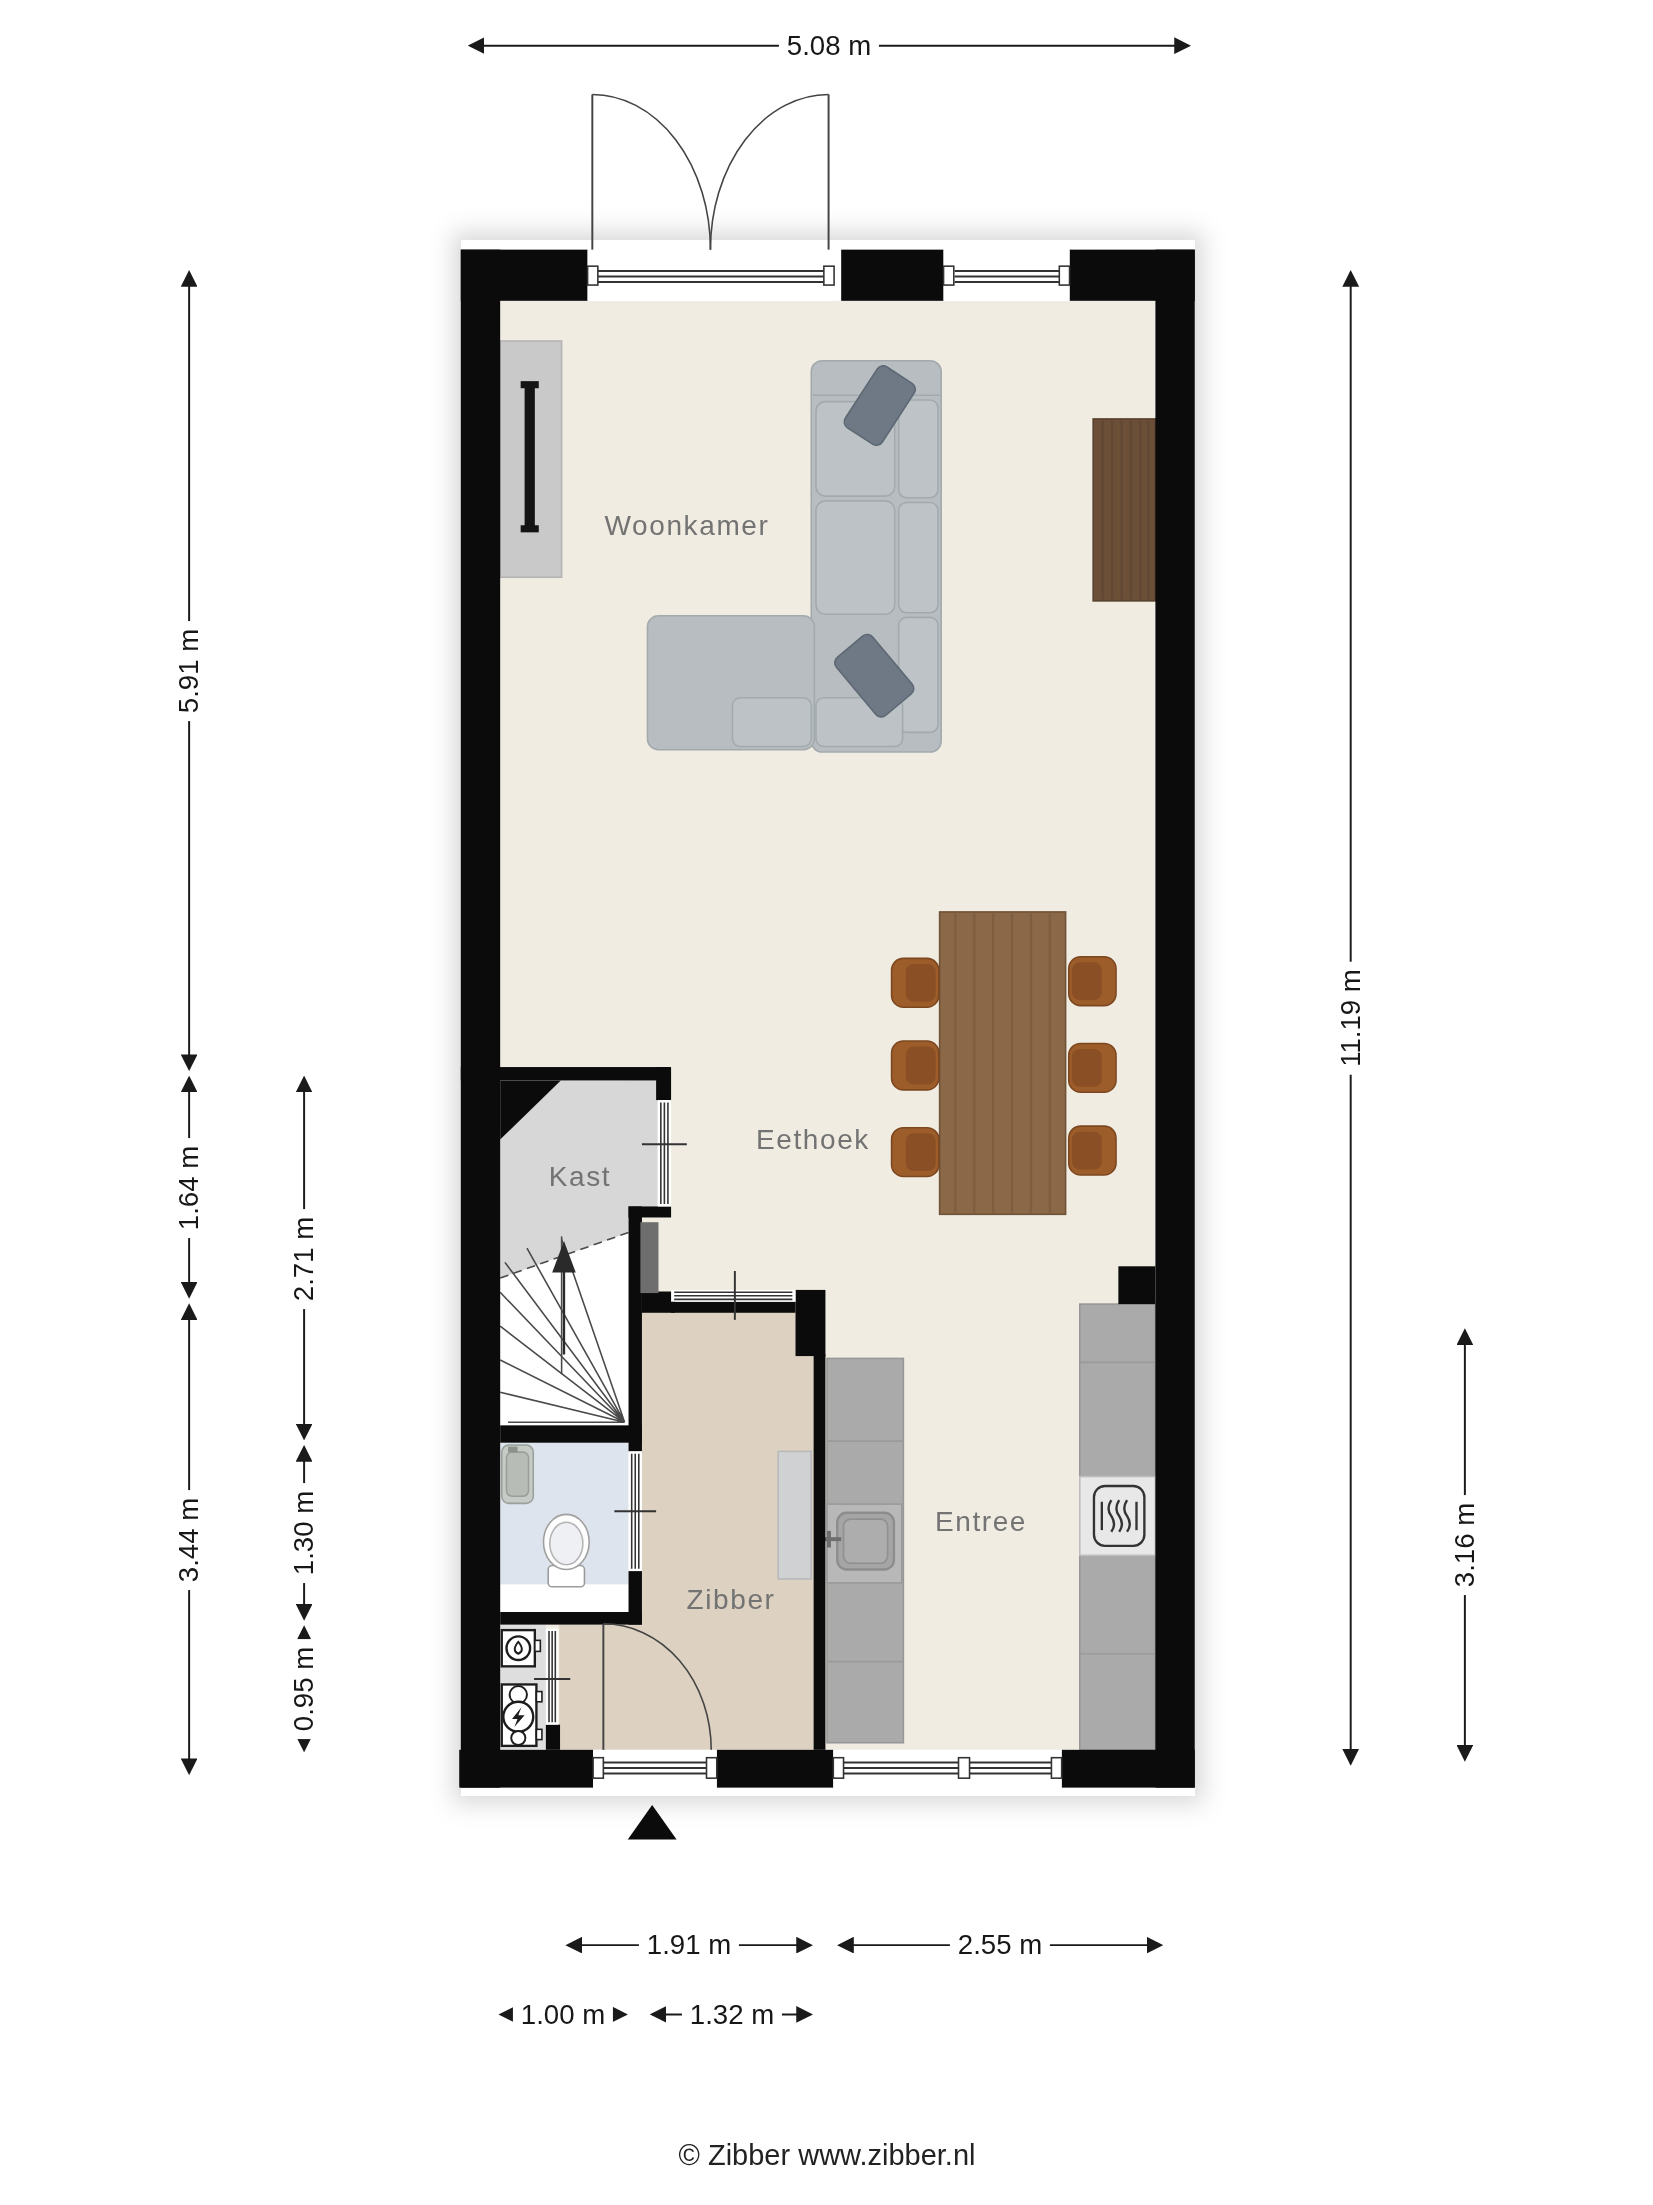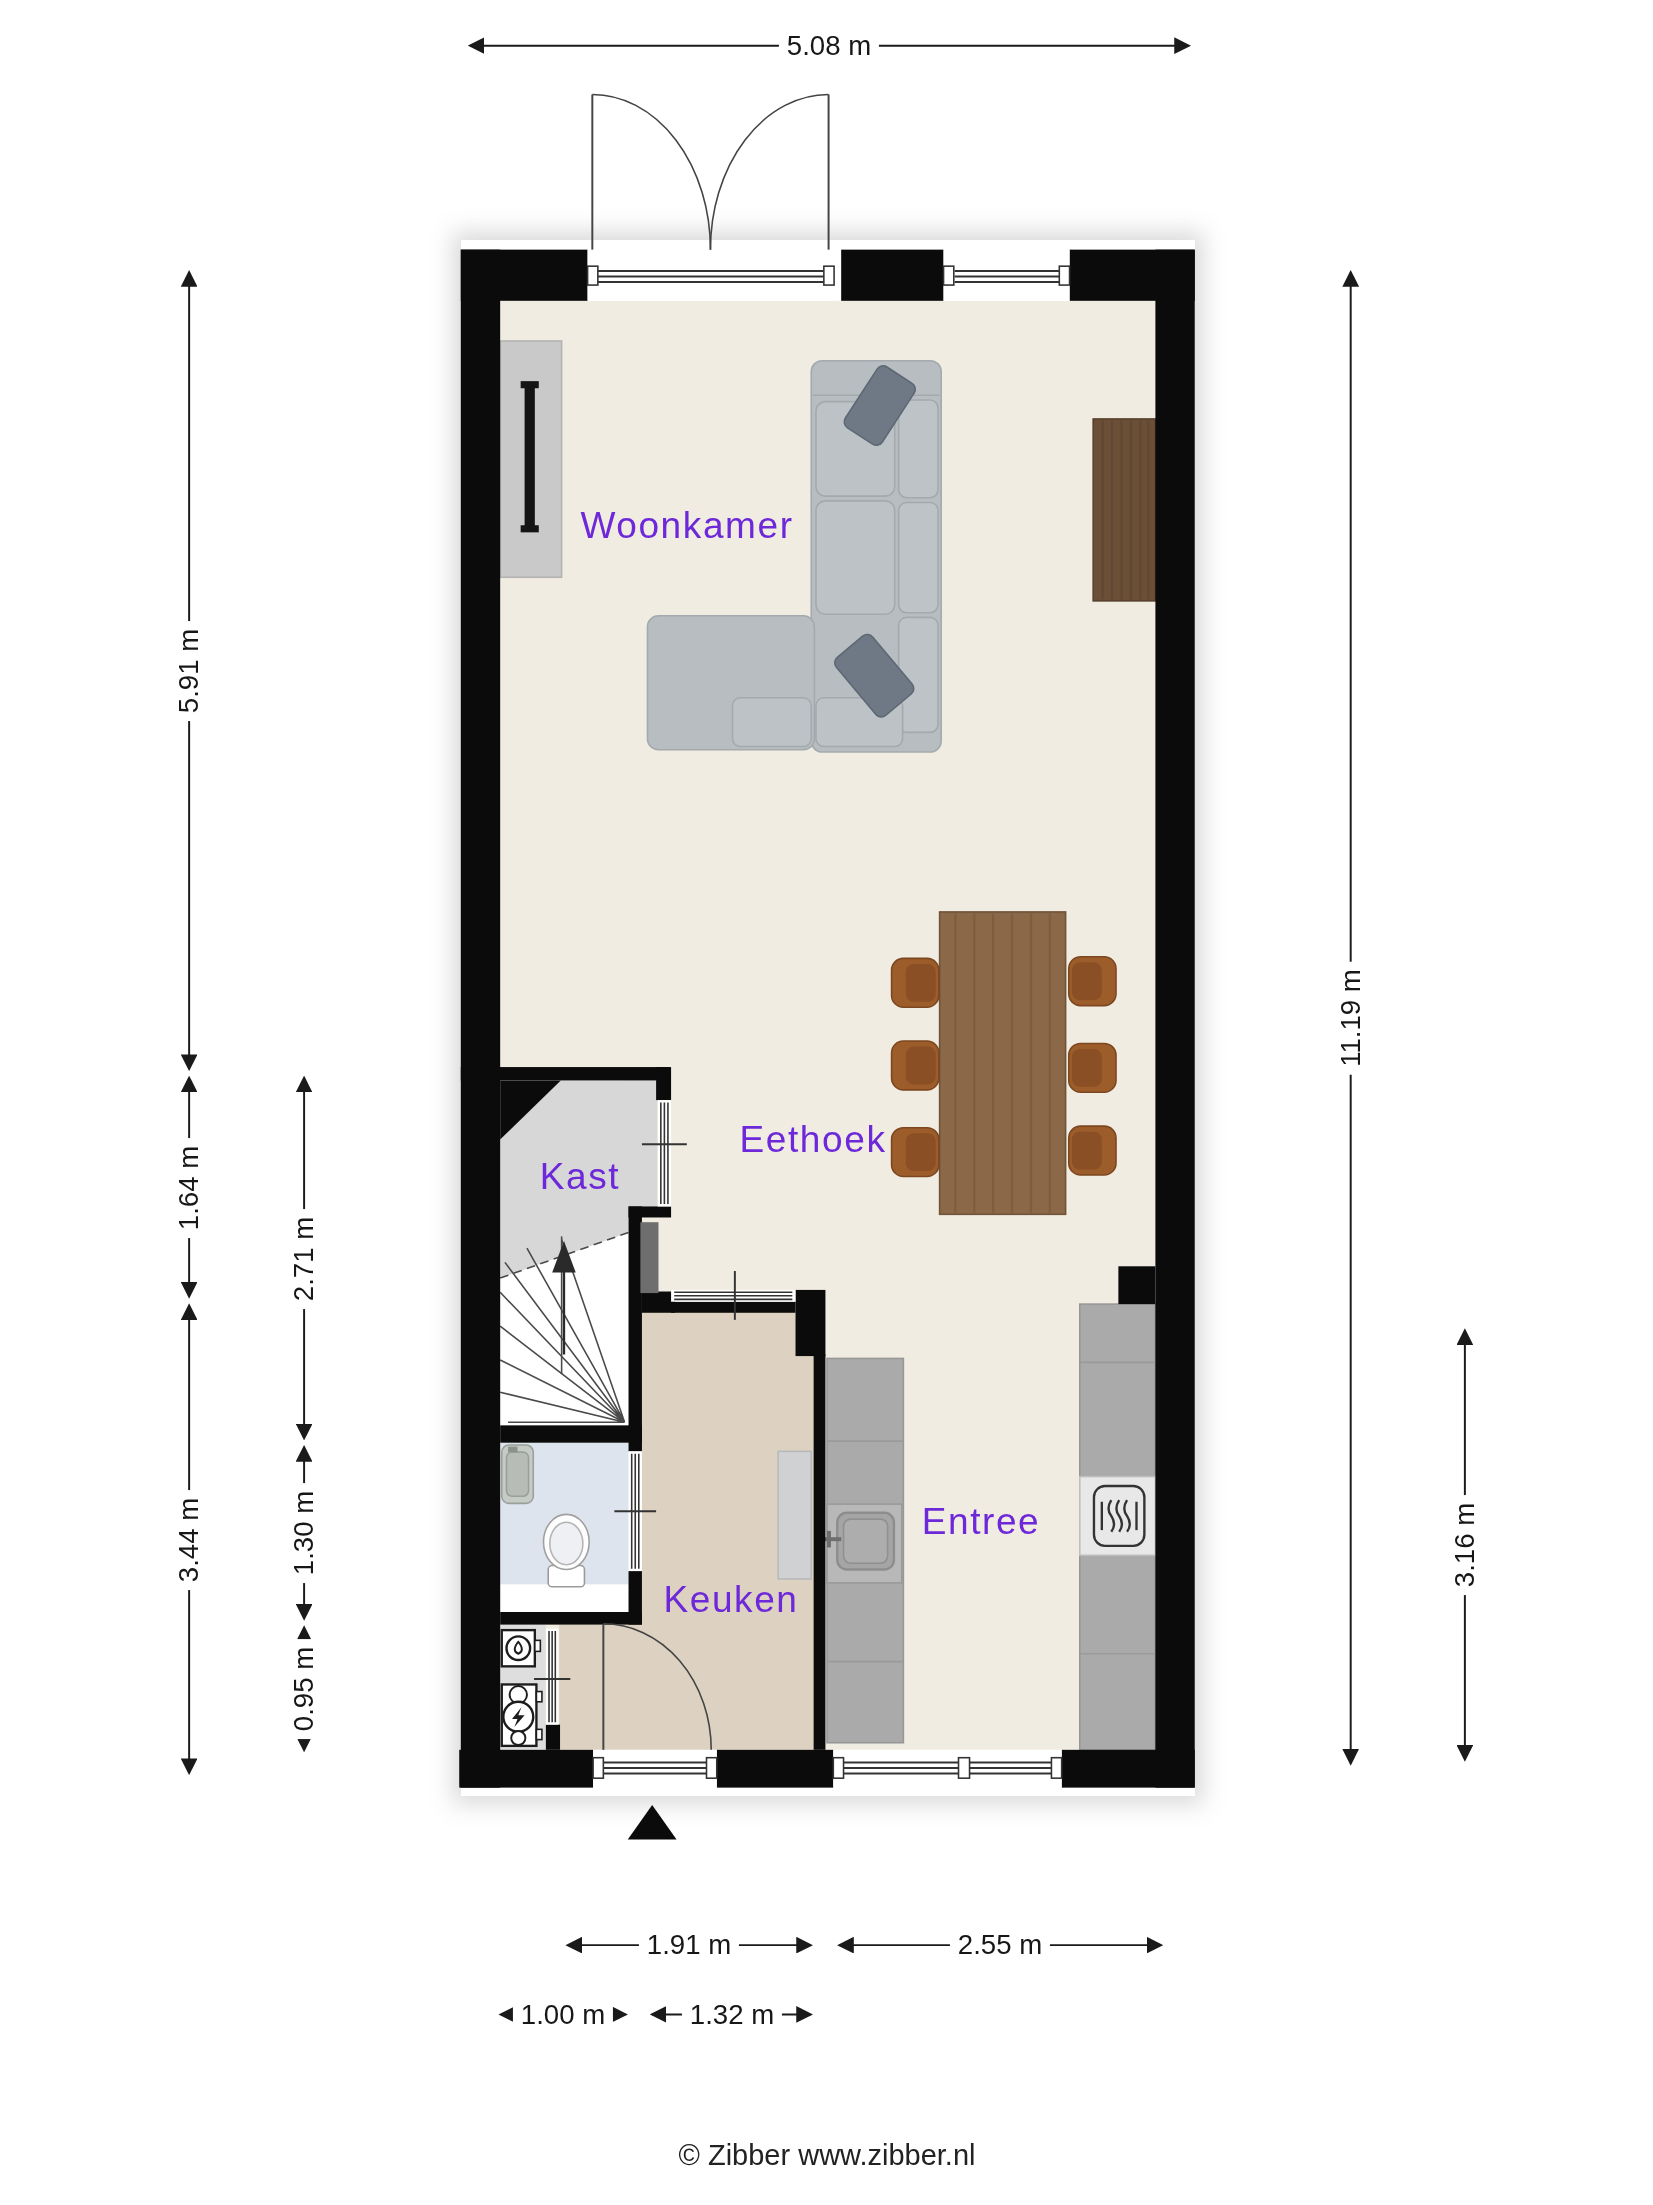--- a/index.html
+++ b/index.html
@@ -6,21 +6,21 @@
   #stage{
     position:relative;width:1654px;height:2205px;background:#ffffff;
     font-family:"Liberation Sans",sans-serif;overflow:hidden;
   }
   #plan-halo{
     position:absolute;left:461px;top:240px;width:734px;height:1556px;
     background:#ffffff;box-shadow:0 0 22px 7.9px rgba(130,130,130,.30);
   }
   svg{position:absolute;left:0;top:0;}
   .label{position:absolute;transform:translate(-50%,-50%);white-space:nowrap;color:#1b1b1b;}
-  .room-label{font-size:37px;letter-spacing:1.6px;color:#6d28d9;}
+  .room-label{font-size:28px;letter-spacing:1.6px;color:#737373;}
   .dim-label{font-size:27.6px;background:#ffffff;padding:0 7.9px;color:#171717;}
   .vdim{transform:translate(-50%,-50%) rotate(-90deg);}
   .footer-line{position:absolute;left:827px;transform:translateX(-50%);font-size:29px;color:#222;white-space:nowrap;}
 </style>
 </head>
 <body>
 
 <div id="stage">
 
   <div id="plan-halo"></div>
@@ -273,21 +273,21 @@
       <line x1="721" y1="2470" x2="1029" y2="2470" marker-start="url(#ah)" marker-end="url(#ah)"></line>
       <line x1="1066" y1="2470" x2="1474" y2="2470" marker-start="url(#ah)" marker-end="url(#ah)"></line>
       <line x1="636" y1="2558" x2="794" y2="2558" marker-start="url(#ah)" marker-end="url(#ah)"></line>
       <line x1="828" y1="2558" x2="1029" y2="2558" marker-start="url(#ah)" marker-end="url(#ah)"></line>
     </g>
   </svg>
 
   <div class="label room-label" style="left:687px;top:526px;">Woonkamer</div>
   <div class="label room-label" style="left:813px;top:1140px;">Eethoek</div>
   <div class="label room-label" style="left:580px;top:1177px;">Kast</div>
-  <div class="label room-label" style="left:731px;top:1600px;">Keuken</div>
+  <div class="label room-label" style="left:731px;top:1600px;">Zibber</div>
   <div class="label room-label" style="left:981px;top:1522px;">Entree</div>
 
   <div class="label dim-label" style="left:829px;top:46px;">5.08 m</div>
 
   <div class="label dim-label vdim" style="left:189px;top:671px;">5.91 m</div>
   <div class="label dim-label vdim" style="left:189px;top:1188px;">1.64 m</div>
   <div class="label dim-label vdim" style="left:189px;top:1540px;">3.44 m</div>
 
   <div class="label dim-label vdim" style="left:304px;top:1259px;">2.71 m</div>
   <div class="label dim-label vdim" style="left:304px;top:1533px;">1.30 m</div>

